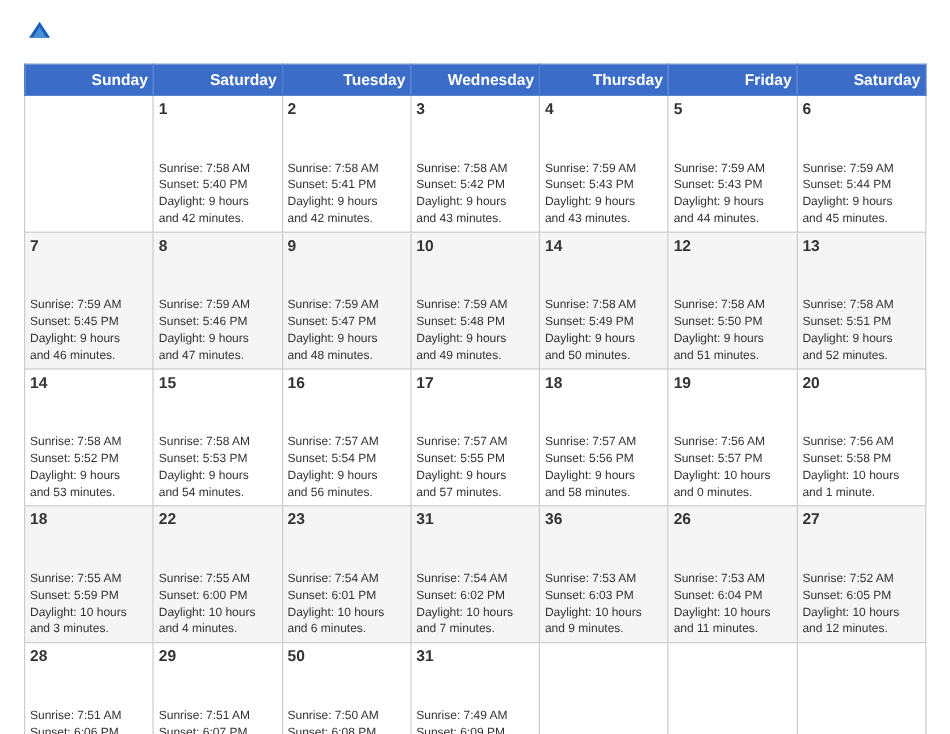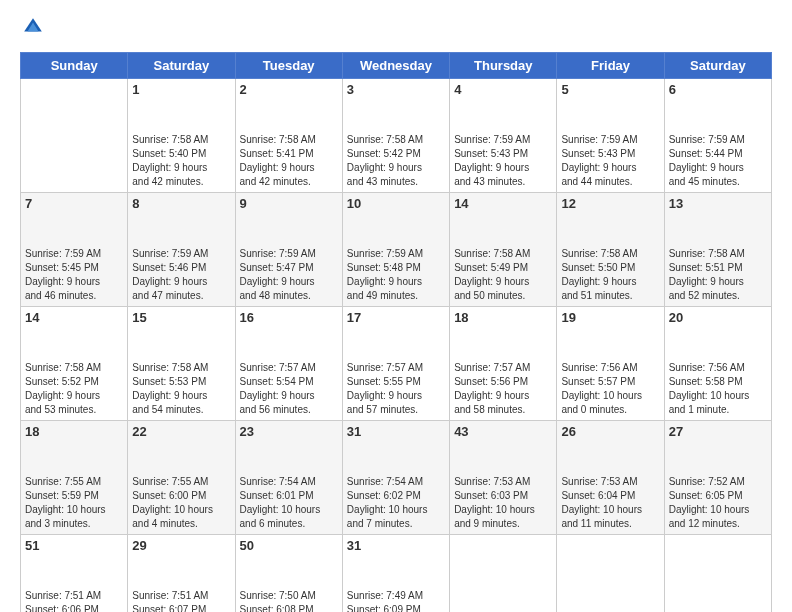--- a/index.html
+++ b/index.html
@@ -55,21 +55,21 @@
       width: 100%;
       border-collapse: collapse;
       border: 1px solid #ccc;
     }
     .calendar th {
       background: #3a6cc8;
       color: #fff;
       font-size: 13px;
       font-weight: bold;
       padding: 5px 4px;
-      text-align: center;
+      text-align: right;
       border: 1px solid #5580d0;
     }
     .calendar td {
       border: 1px solid #ccc;
       vertical-align: top;
       padding: 3px 4px;
       width: calc(100% / 7);
       font-size: 10.5px;
       color: #333;
       height: 82px;
@@ -229,35 +229,35 @@
           </td>
           <td>
             <span class="day-num">23</span>
             <div class="cell-text">Sunrise: 7:54 AM<br>Sunset: 6:01 PM<br>Daylight: 10 hours<br>and 6 minutes.</div>
           </td>
           <td>
             <span class="day-num">31</span>
             <div class="cell-text">Sunrise: 7:54 AM<br>Sunset: 6:02 PM<br>Daylight: 10 hours<br>and 7 minutes.</div>
           </td>
           <td>
-            <span class="day-num">43</span>
+            <span class="day-num">36</span>
             <div class="cell-text">Sunrise: 7:53 AM<br>Sunset: 6:03 PM<br>Daylight: 10 hours<br>and 9 minutes.</div>
           </td>
           <td>
             <span class="day-num">26</span>
             <div class="cell-text">Sunrise: 7:53 AM<br>Sunset: 6:04 PM<br>Daylight: 10 hours<br>and 11 minutes.</div>
           </td>
           <td>
             <span class="day-num">27</span>
             <div class="cell-text">Sunrise: 7:52 AM<br>Sunset: 6:05 PM<br>Daylight: 10 hours<br>and 12 minutes.</div>
           </td>
         </tr>
         <tr class="row-normal">
           <td>
-            <span class="day-num">51</span>
+            <span class="day-num">28</span>
             <div class="cell-text">Sunrise: 7:51 AM<br>Sunset: 6:06 PM<br>Daylight: 10 hours<br>and 14 minutes.</div>
           </td>
           <td>
             <span class="day-num">29</span>
             <div class="cell-text">Sunrise: 7:51 AM<br>Sunset: 6:07 PM<br>Daylight: 10 hours<br>and 16 minutes.</div>
           </td>
           <td>
             <span class="day-num">50</span>
             <div class="cell-text">Sunrise: 7:50 AM<br>Sunset: 6:08 PM<br>Daylight: 10 hours<br>and 18 minutes.</div>
           </td>

